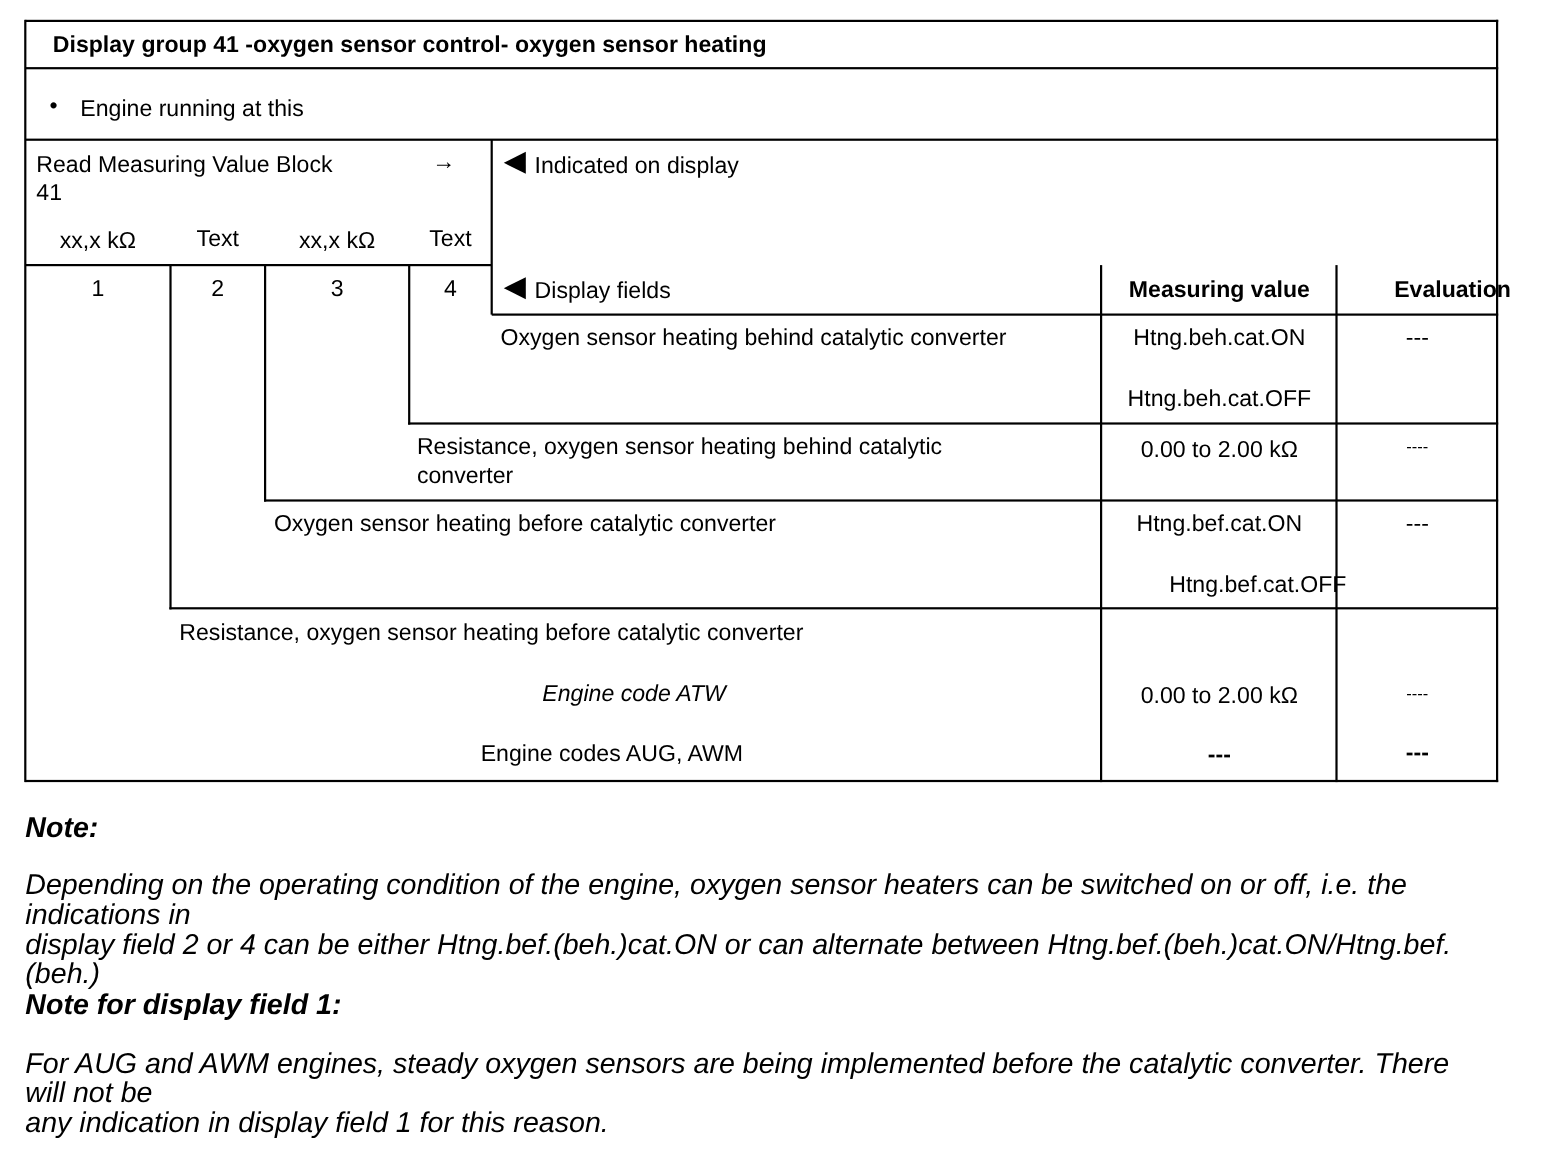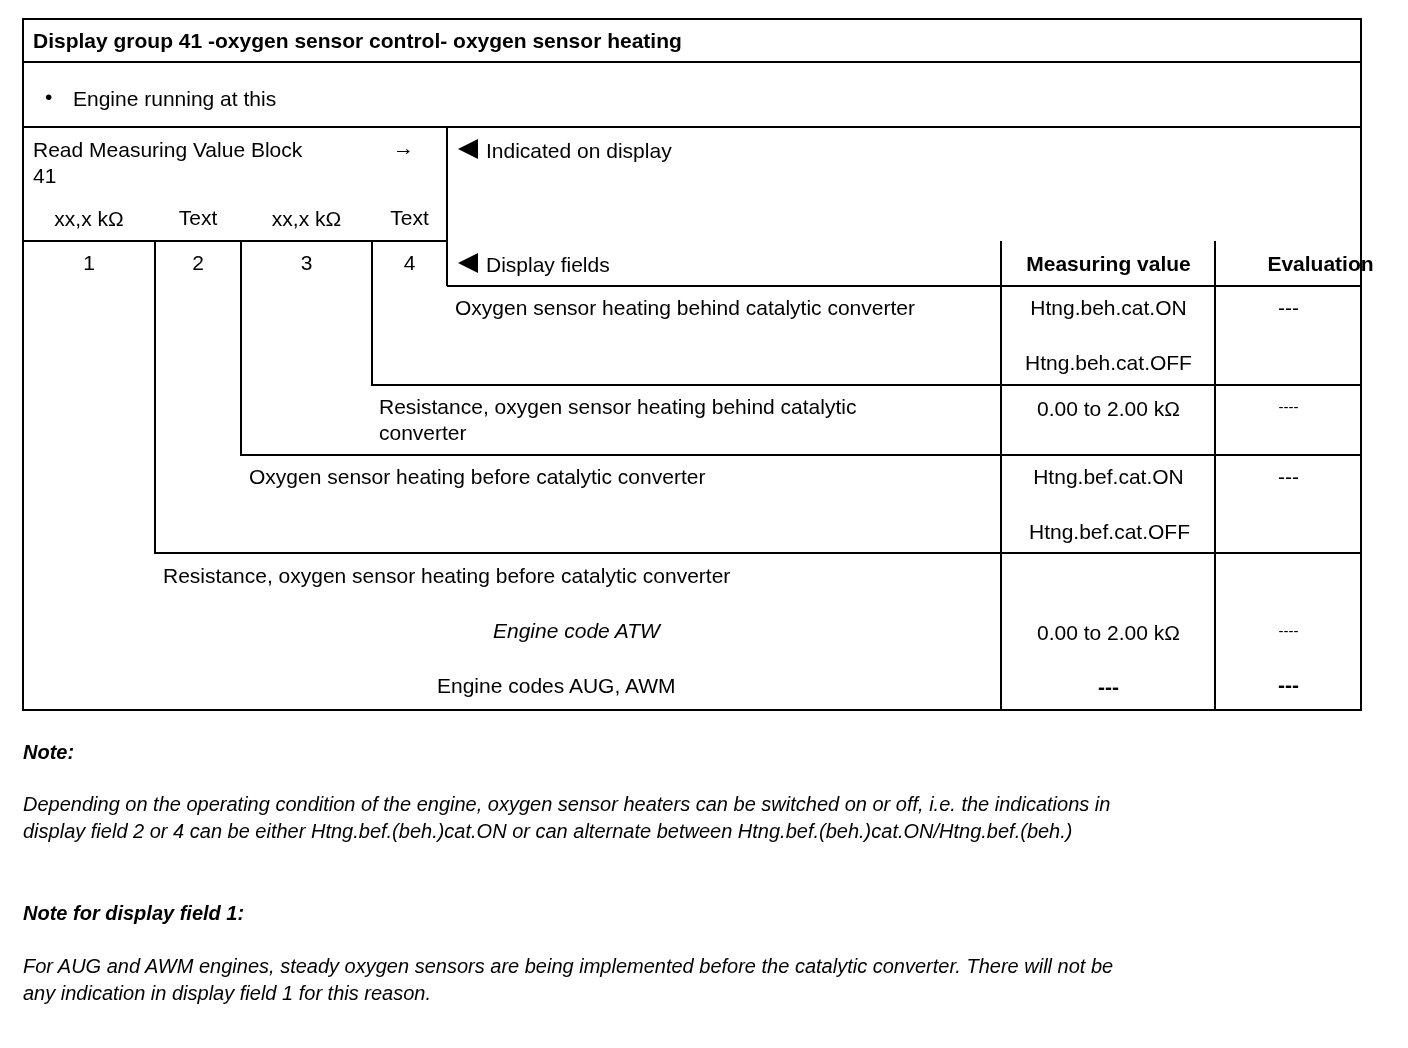--- a/index.html
+++ b/index.html
@@ -6,21 +6,21 @@
   body { width:1408px; height:1048px; position:relative; overflow:hidden;
          font-family:"Liberation Sans", sans-serif; color:#000; }
   .line-h { position:absolute; height:2px; background:#000; }
   .line-v { position:absolute; width:2px; background:#000; }
   .t { position:absolute; font-size:21px; line-height:26px; white-space:nowrap; }
   .b { font-weight:bold; }
   .c { text-align:center; }
   .tri { display:inline-block; width:0; height:0; border-top:10px solid transparent;
          border-bottom:10px solid transparent; border-right:20px solid #000;
          vertical-align:-1px; margin-right:8px; }
-  .note { position:absolute; left:23px; width:1330px; font-size:20px; line-height:27px; font-style:italic; }
+  .note { position:absolute; left:23px; width:1330px; font-size:26px; line-height:27px; font-style:italic; }
 </style>
 </head>
 <body>
 
 <div>
 
   <div class="line-h" style="left:23px;top:18px;width:1339px;"></div>
   <div class="line-h" style="left:23px;top:709px;width:1339px;"></div>
   <div class="line-v" style="left:22px;top:18px;height:693px;"></div>
   <div class="line-v" style="left:1360px;top:18px;height:693px;"></div>
@@ -38,21 +38,21 @@
   <div class="line-h" style="left:447px;top:285px;width:915px;"></div>
 
   <div class="line-v" style="left:1000px;top:241px;height:470px;"></div>
   <div class="line-v" style="left:1214px;top:241px;height:470px;"></div>
 
   <div class="line-h" style="left:371px;top:384px;width:991px;"></div>
   <div class="line-h" style="left:240px;top:454px;width:1122px;"></div>
   <div class="line-h" style="left:154px;top:552px;width:1208px;"></div>
 </div>
 
-<div class="t b" style="left:33px;top:28px;">Display group 41 -oxygen sensor control- oxygen sensor heating</div>
+<div class="t b" style="left:48px;top:28px;">Display group 41 -oxygen sensor control- oxygen sensor heating</div>
 
 <div class="t" style="left:45px;top:84px;">•</div>
 <div class="t" style="left:73px;top:86px;">Engine running at this</div>
 
 <div class="t" style="left:33px;top:137px;">Read Measuring Value Block</div>
 <div class="t" style="left:33px;top:163px;">41</div>
 <div class="t" style="left:393px;top:135px;">→</div>
 
 <div class="t c" style="left:23px;top:206px;width:132px;">xx,x kΩ</div>
 <div class="t c" style="left:155px;top:205px;width:86px;">Text</div>
@@ -84,21 +84,21 @@
 <div>
   <div class="t" style="left:379px;top:394px;">Resistance, oxygen sensor heating behind catalytic</div>
   <div class="t" style="left:379px;top:420px;">converter</div>
   <div class="t c" style="left:1002px;top:396px;width:213px;">0.00 to 2.00 kΩ</div>
   <div class="t c" style="left:1216px;top:394px;width:145px;font-size:15px;">----</div>
 </div>
 
 <div>
   <div class="t" style="left:249px;top:464px;">Oxygen sensor heating before catalytic converter</div>
   <div class="t c" style="left:1002px;top:464px;width:213px;">Htng.bef.cat.ON</div>
-  <div class="t c" style="left:1002px;top:519px;width:183px;padding-left:16px;">Htng.bef.cat.OFF</div>
+  <div class="t c" style="left:1036px;top:519px;width:183px;padding-left:16px;">Htng.bef.cat.OFF</div>
   <div class="t c" style="left:1216px;top:464px;width:145px;">---</div>
 </div>
 
 <div>
   <div class="t" style="left:163px;top:563px;">Resistance, oxygen sensor heating before catalytic converter</div>
   <div class="t" style="left:493px;top:618px;font-style:italic;">Engine code ATW</div>
   <div class="t c" style="left:1002px;top:620px;width:213px;">0.00 to 2.00 kΩ</div>
   <div class="t c" style="left:1216px;top:618px;width:145px;font-size:15px;">----</div>
   <div class="t" style="left:437px;top:673px;">Engine codes AUG, AWM</div>
   <div class="t c b" style="left:1002px;top:674px;width:213px;">---</div>

